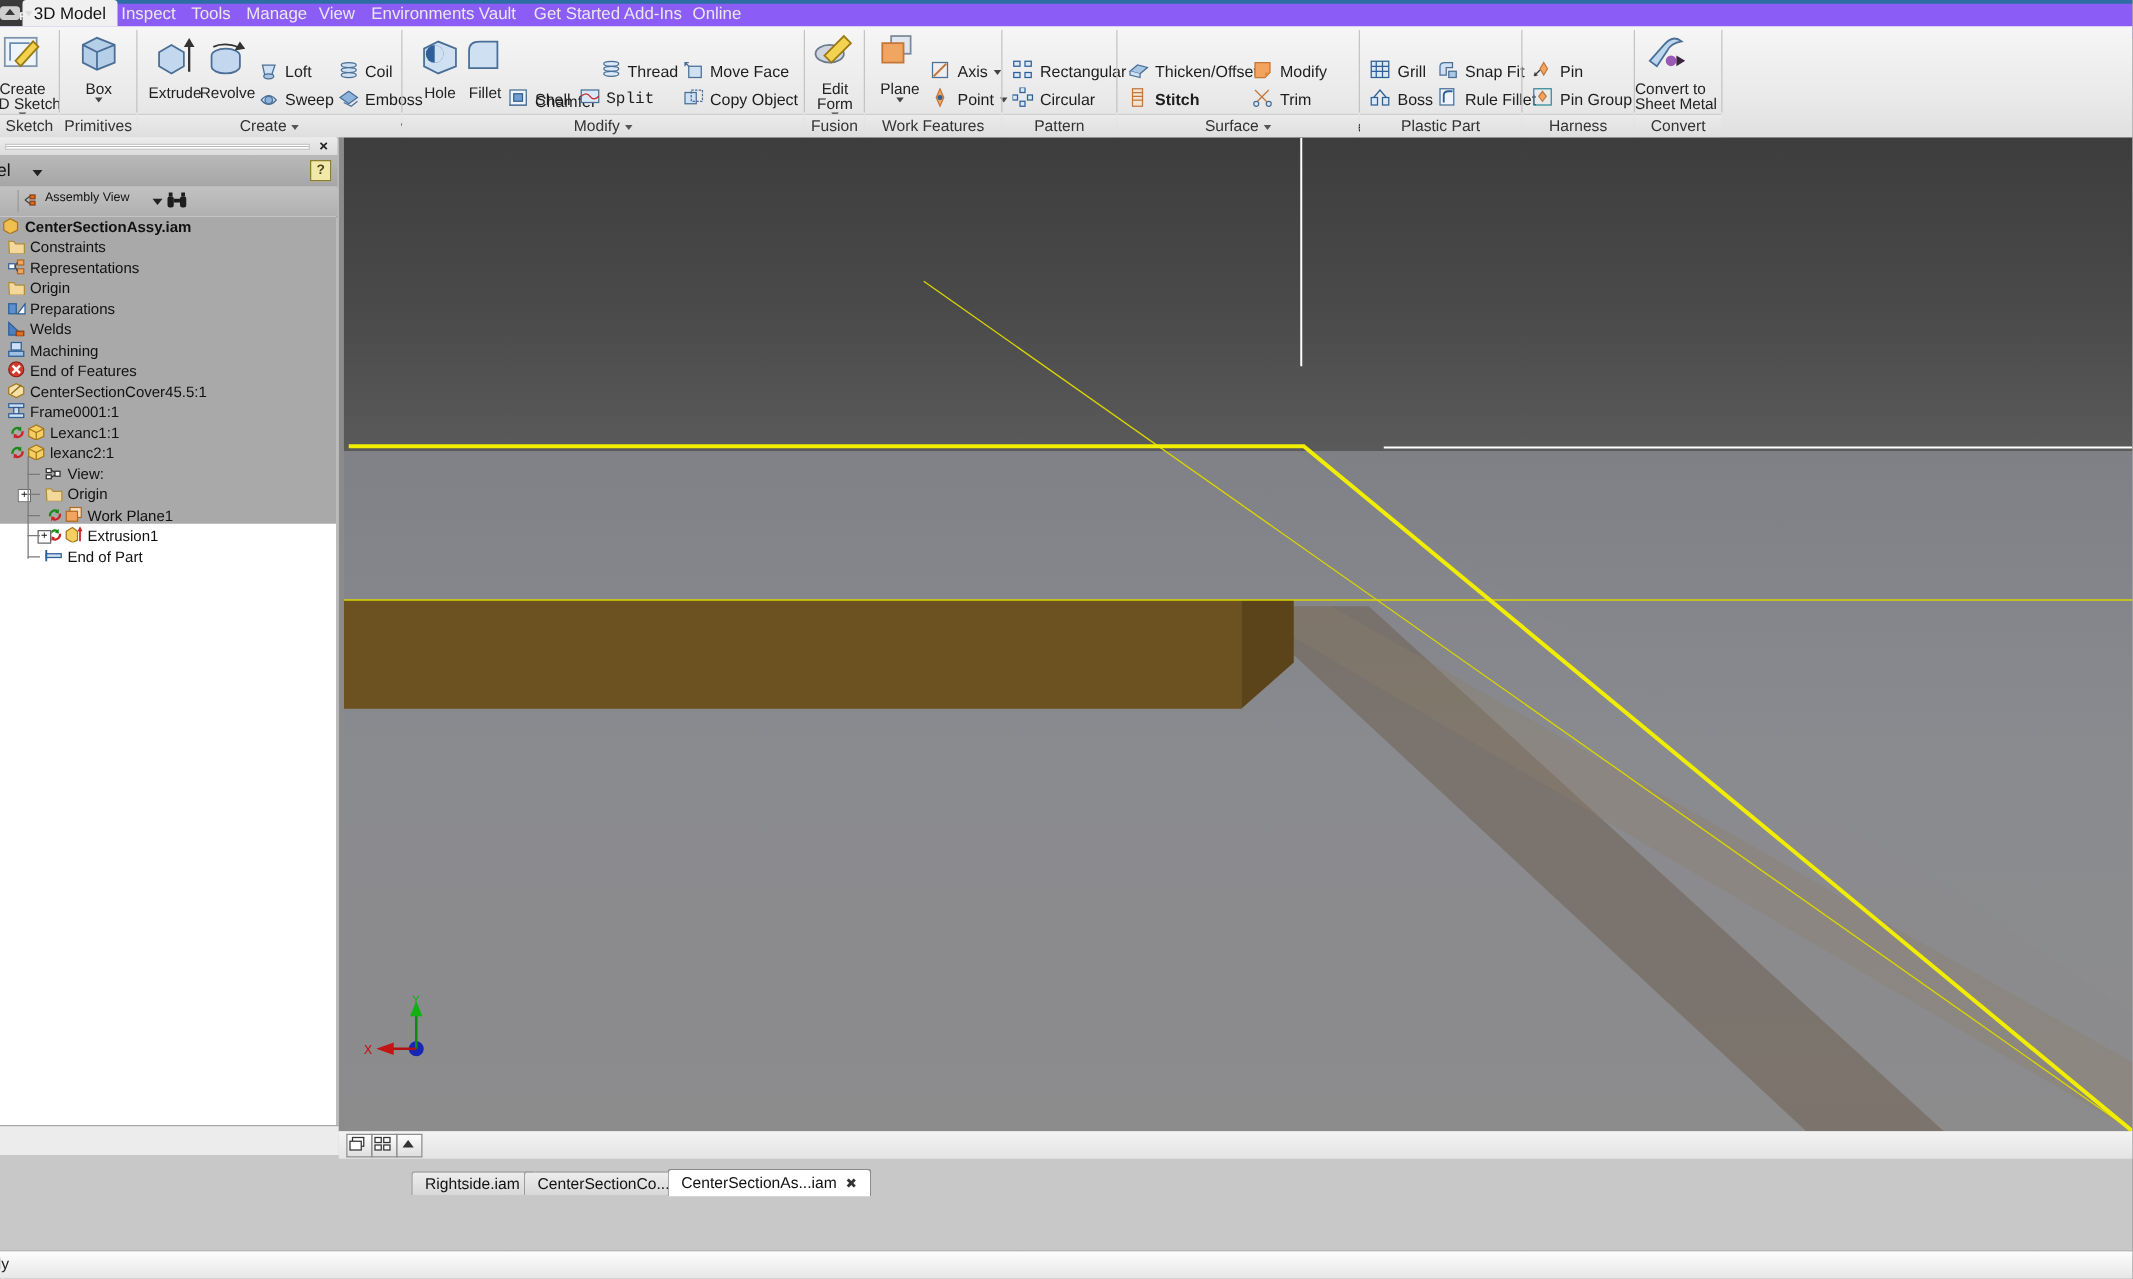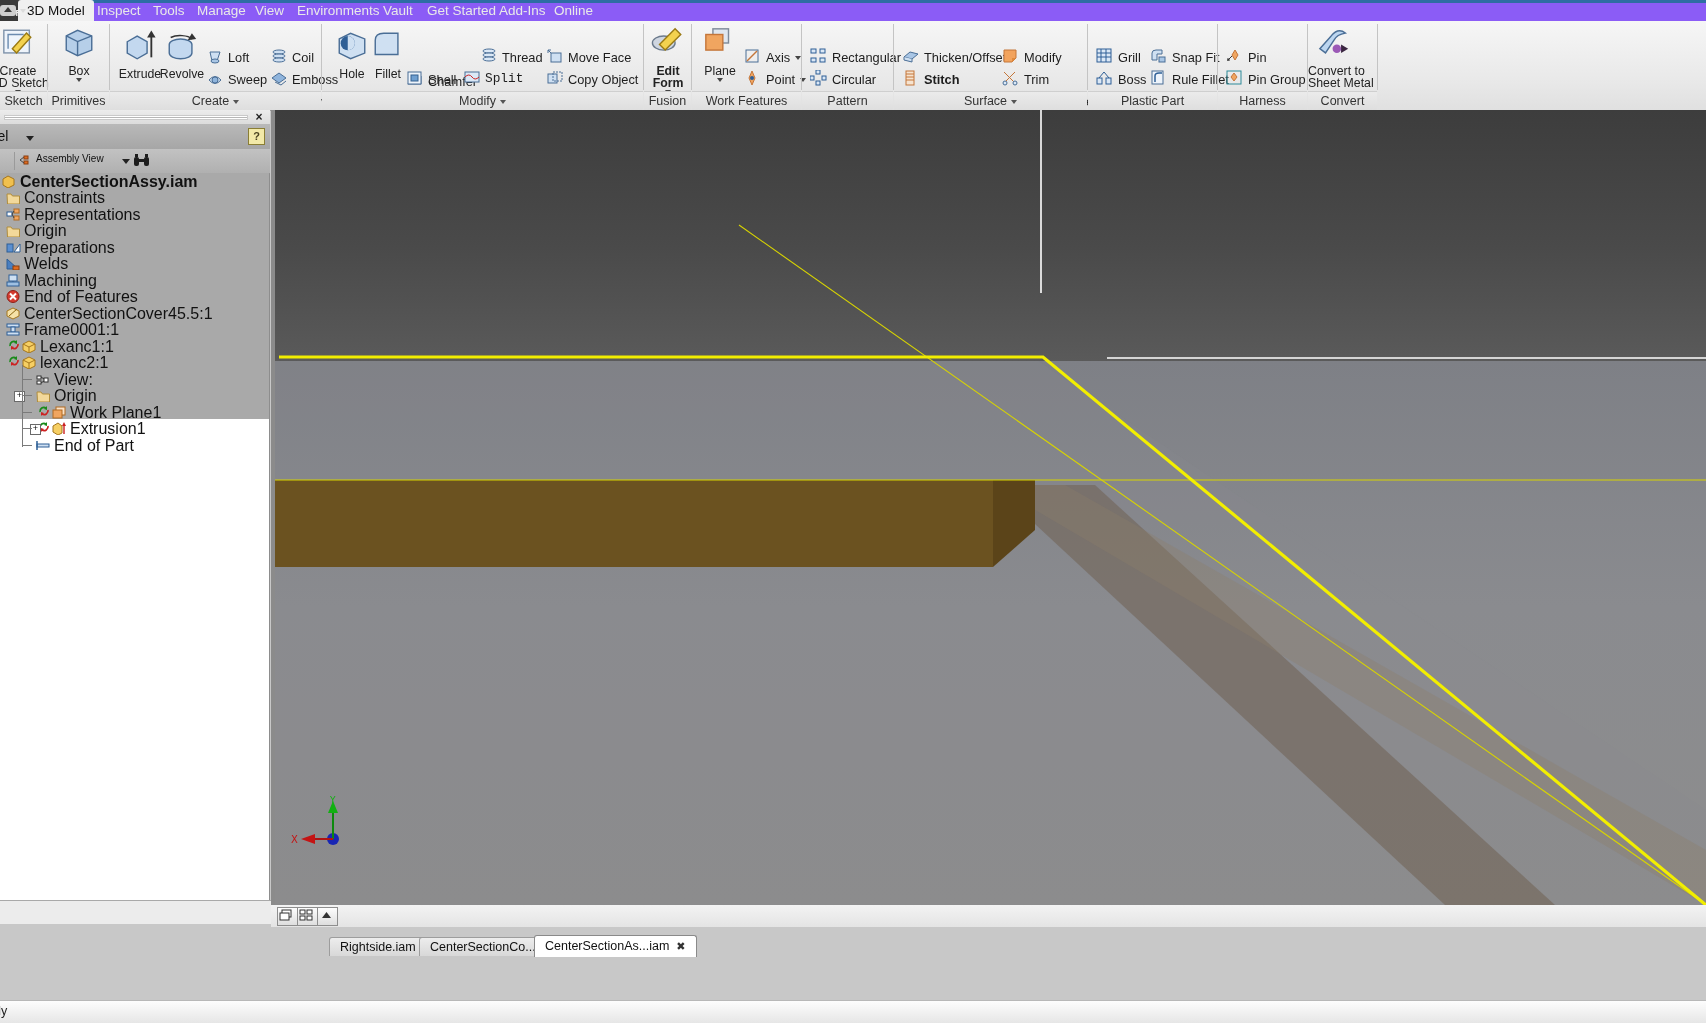--- a/index.html
+++ b/index.html
@@ -102,21 +102,21 @@
   }
   .br-tools .vsep{position:absolute;left:14px;top:3px;bottom:3px;width:1px;background:#9a9a9a;}
   .br-tools .av{position:absolute;left:36px;top:4px;font-size:10px;color:#111;white-space:nowrap;}
   .br-tools .avic{position:absolute;left:19px;top:6px;width:14px;height:12px;}
   .br-tools .avdd{position:absolute;left:122px;top:10px;width:0;height:0;
     border-left:4px solid transparent;border-right:4px solid transparent;border-top:5px solid #222;}
   .br-tools .bino{position:absolute;left:133px;top:4px;width:18px;height:15px;}
   .br-body{position:absolute;left:0;top:63px;width:269px;bottom:0;overflow:hidden;background:#fff;}
   .br-shade{position:absolute;left:0;top:0;width:269px;height:246px;background:#a9a9a9;}
   .trow{position:absolute;left:0;width:269px;height:16.5px;line-height:16.5px;white-space:nowrap;
-    font-size:16px;color:#111;cursor:default;}
+    font-size:12px;color:#111;cursor:default;}
   .trow .tico{display:inline-block;width:15px;height:13px;vertical-align:-2px;margin-right:3px;position:relative;}
   .trow .tlbl{vertical-align:middle;}
   .trow.bold .tlbl{font-weight:bold;}
   .tupd{position:absolute;left:-14px;top:1px;width:12px;height:12px;}
   .tconn{position:absolute;background:#7a7a7a;}
   .tplus{position:absolute;width:9px;height:9px;border:1px solid #6a6a6a;background:#fff;font-size:9px;
     line-height:7px;text-align:center;color:#111;cursor:default;}
 
   
   .vpwrap{position:absolute;left:271px;top:110px;right:0;height:795px;background:#8b8b8b;}
@@ -297,21 +297,21 @@
                 <rect x="7" y="2" width="9" height="9" fill="none" stroke="#4a6e96" stroke-dasharray="2 1"></rect>
               </svg></span><span class="txt">Copy Object</span></div>
           <div class="smbtn" style="left: 224px; top: 70px;"><span class="ic"><svg width="17" height="16" viewBox="0 0 17 16">
                 <polygon points="3,5 8,2 14,5 14,11 8,14 3,11" fill="#cfe0f2" stroke="#4a6e96"></polygon>
                 <path d="M12 13 l3 3 M12 16 l3 0 l0 -3" stroke="#333" fill="none"></path>
               </svg></span><span class="txt">Move Bodies</span></div>
           <div class="ptitle"><span>Modify</span><span class="dd"></span></div>
           <div class="sep"></div>
         </div>
         <div class="panel" style="left: 644px; width: 48px;">
-          <div class="bigbtn" style="left: -2px; top: 5px; font-weight: bold;">
+          <div class="bigbtn" style="left: -2px; top: 5px;">
             <div><svg width="34" height="34" viewBox="0 0 24 24">
                 <ellipse cx="9" cy="12" rx="8" ry="5" fill="#cfd6e0" stroke="#6b7a8c"></ellipse>
                 <path d="M6 13 L17 2 L21 6 L10 17 Z" fill="#f3d24f" stroke="#9a7a14"></path>
               </svg></div>
             <div class="lbl">Edit</div>
             <div class="lbl2">Form</div>
             <div class="caret"></div>
           </div>
           <div class="ptitle"><span>Fusion</span></div>
           <div class="sep"></div>

